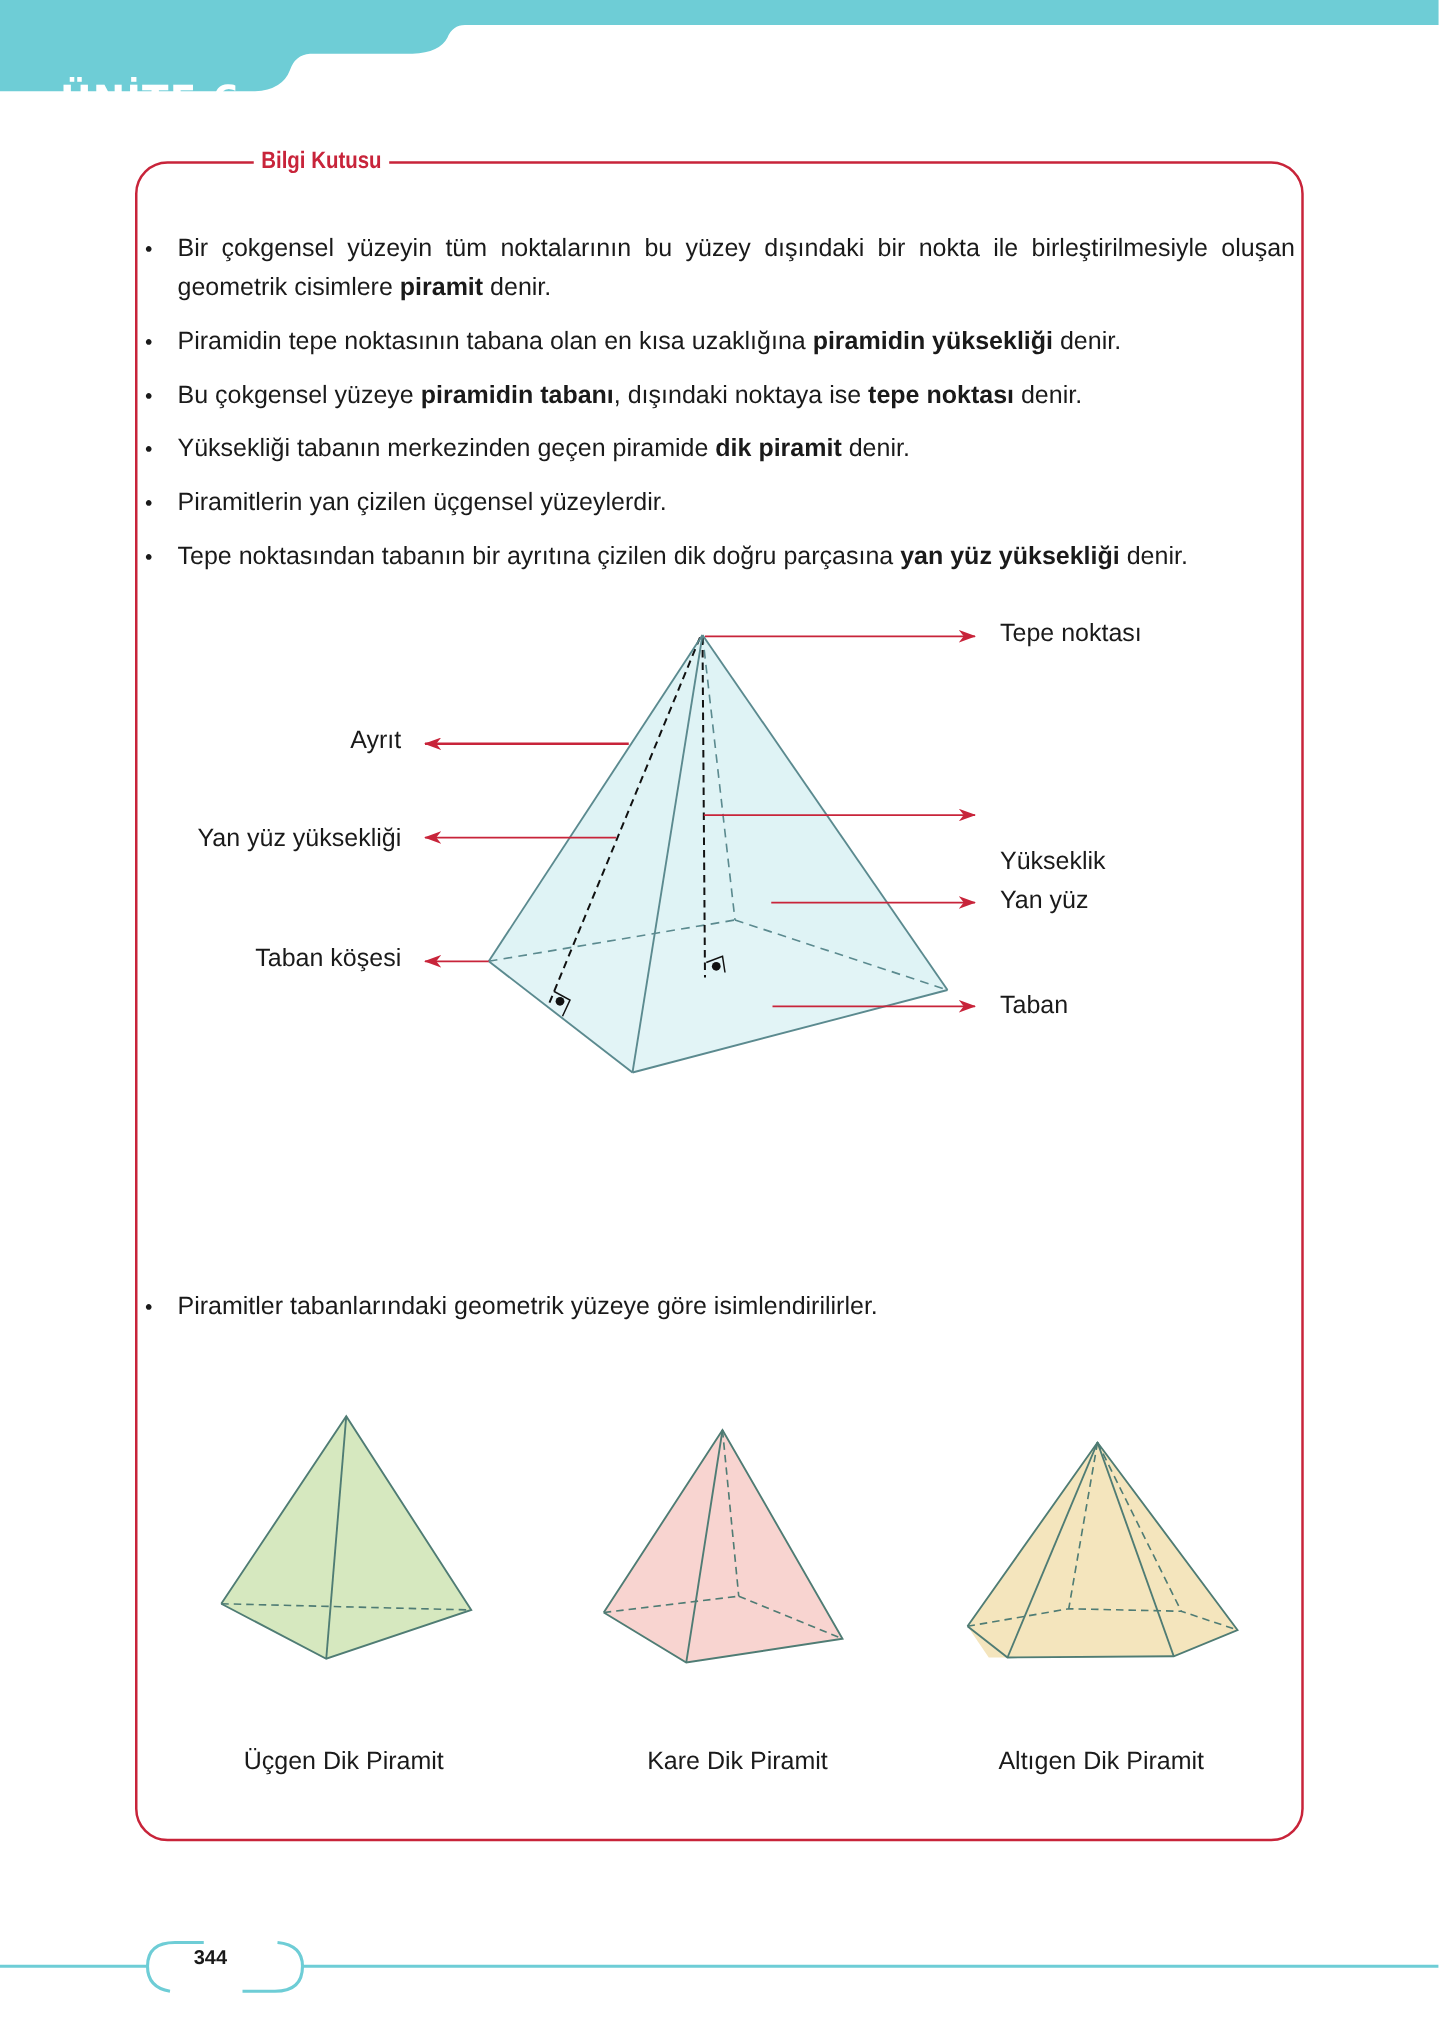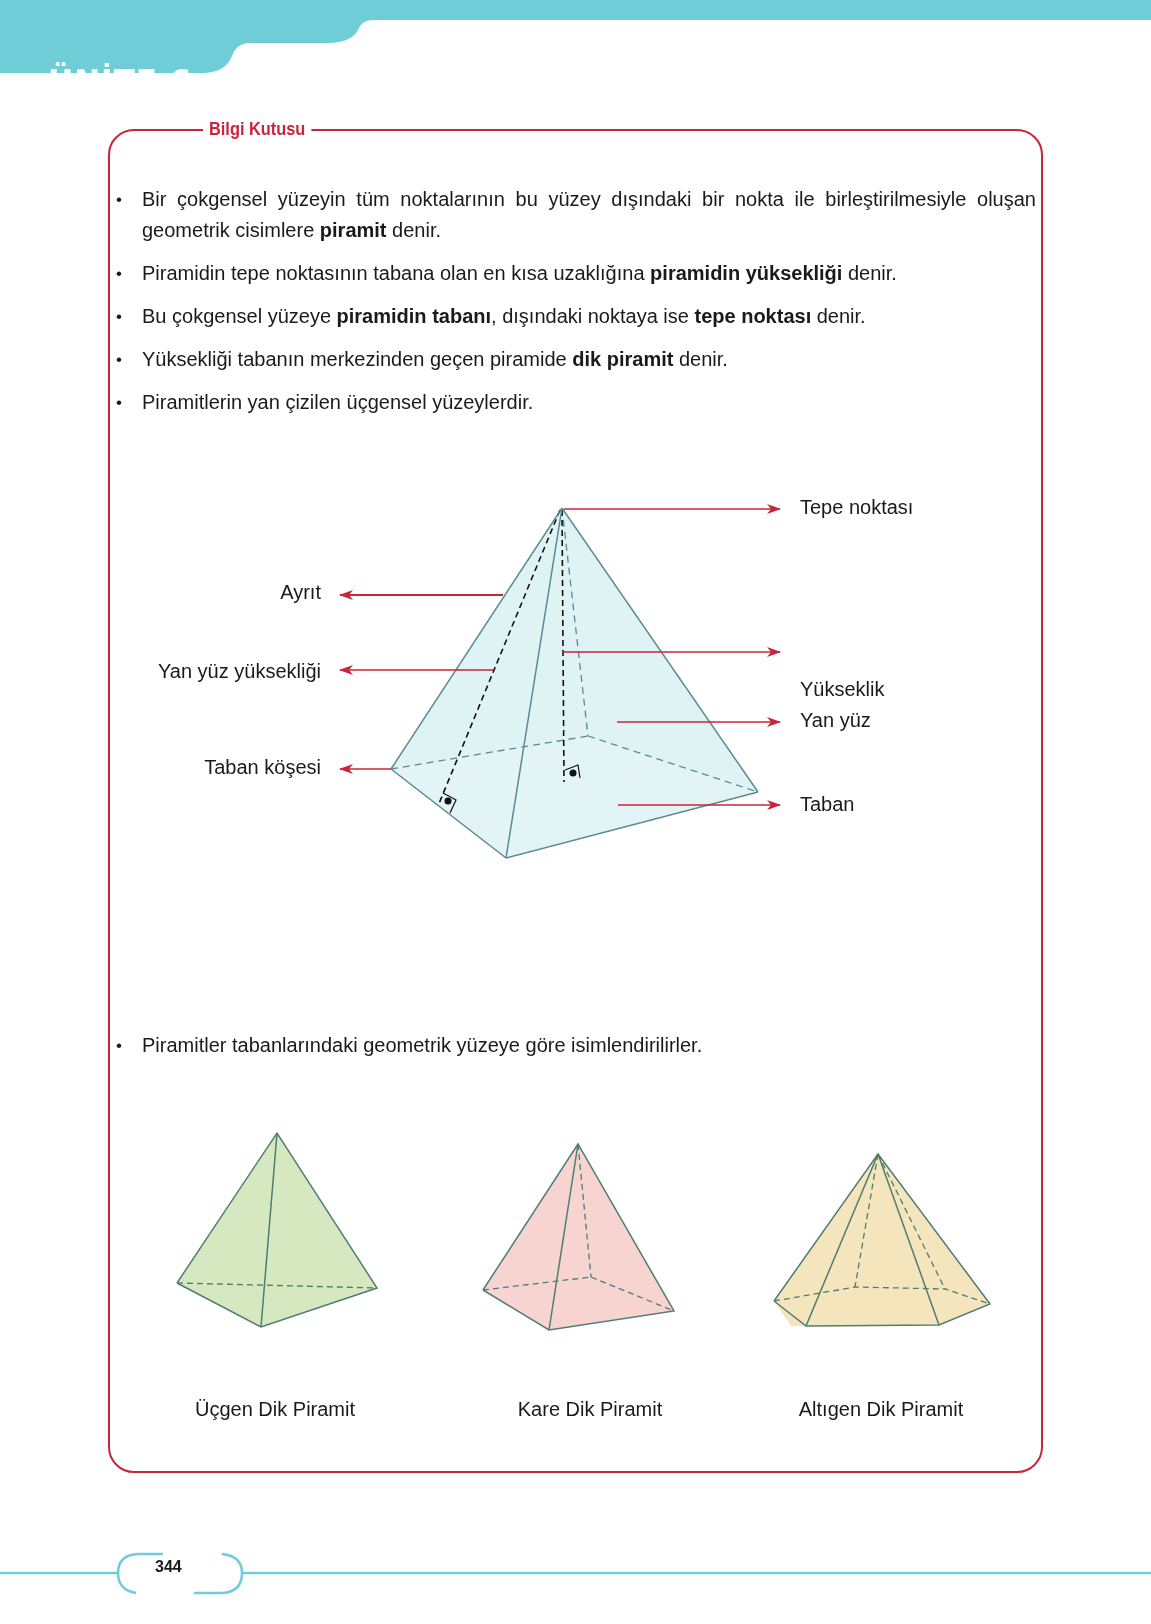--- a/index.html
+++ b/index.html
@@ -38,20 +38,21 @@
 
 <div class="box"></div>
 <div class="box-title">Bilgi Kutusu</div>
 
 <ul class="bullets">
   <li><span>Bir çokgensel yüzeyin tüm noktalarının bu yüzey dışındaki bir nokta ile birleştirilmesiyle oluşan geometrik cisimlere </span><span class="b">piramit</span><span> denir.</span></li>
   <li><span>Piramidin tepe noktasının tabana olan en kısa uzaklığına </span><span class="b">piramidin yüksekliği</span><span> denir.</span></li>
   <li><span>Bu çokgensel yüzeye </span><span class="b">piramidin tabanı</span><span>, dışındaki noktaya ise </span><span class="b">tepe noktası</span><span> denir.</span></li>
   <li><span>Yüksekliği tabanın merkezinden geçen piramide </span><span class="b">dik piramit</span><span> denir.</span></li>
   <li><span>Piramitlerin yan çizilen üçgensel yüzeylerdir.</span></li>
+  <li><span>Tepe noktasından tabanın bir ayrıtına çizilen dik doğru parçasına </span><span class="b">yan yüz yüksekliği</span><span> denir.</span></li>
 </ul>
 
 <svg class="diagram" width="1151" height="1624">
   <defs>
     <marker id="arr" markerWidth="14" markerHeight="10" refX="13" refY="5" orient="auto" markerUnits="userSpaceOnUse">
       <path d="M0,0 L14,5 L0,10 L4,5 Z" fill="#c8243a"></path>
     </marker>
   </defs>
 
   <polygon points="562,508 391,769 506,858" fill="#dff3f5" stroke="none"></polygon>

